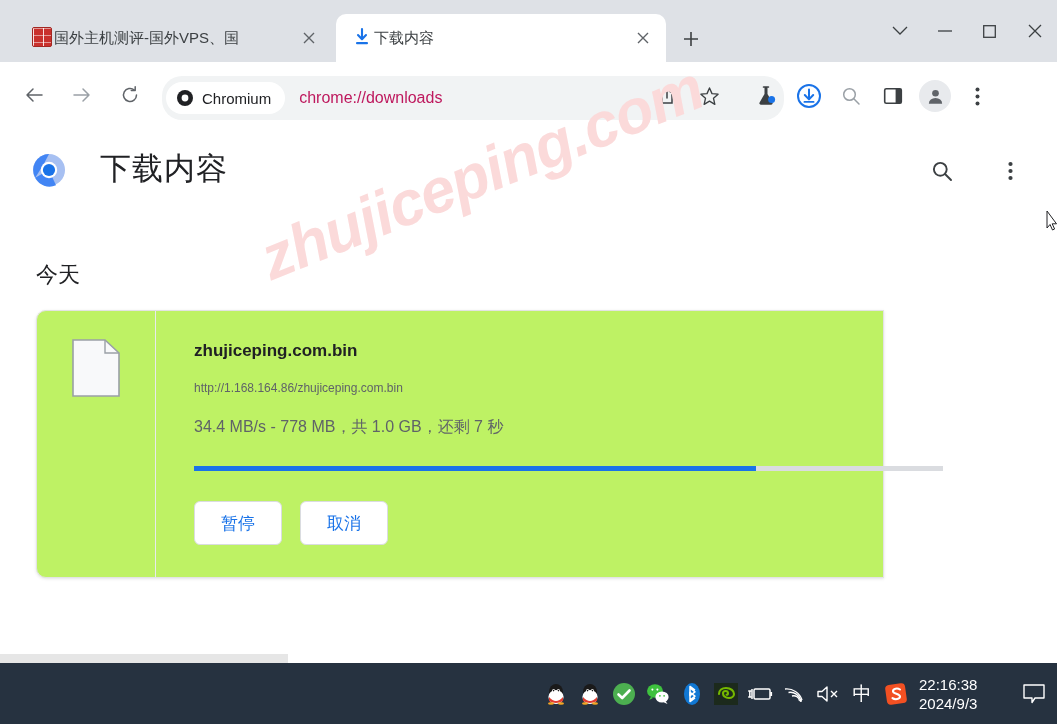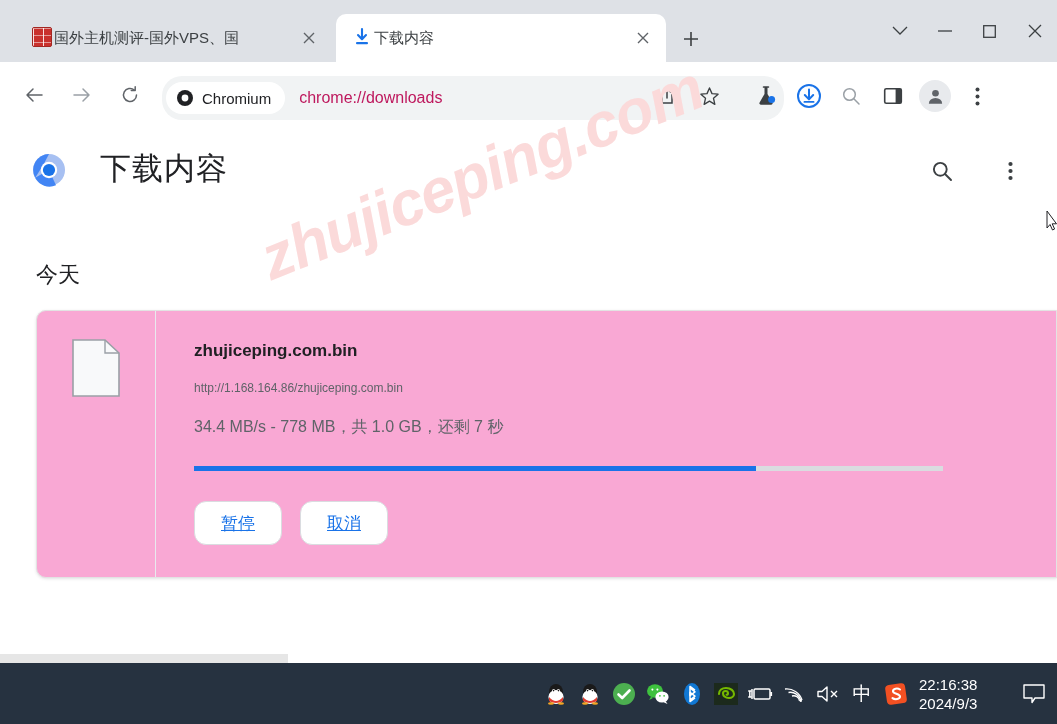--- a/index.html
+++ b/index.html
@@ -111,22 +111,22 @@
     transform: rotate(-22deg);
     transform-origin: 0 0;
     white-space:nowrap;
     letter-spacing:-1px;
     pointer-events:none;
     user-select:none;
   }
 
   
   .card {
-    position:absolute; left:36px; top:310px; width:1021px; height:268px;
-    background:#f9a8d4;
+    position:absolute; left:36px; top:310px; width:848px; height:268px;
+    background:#bef264;
     border:1px solid #e3e3e3;
     border-radius:10px 0 0 10px;
     box-shadow:0 1px 3px rgba(60,64,67,.15);
     box-sizing:border-box;
     display:flex;
   }
   .card-iconcol {
     width:118px; flex:0 0 auto;
     border-right:1px solid #e8eaed;
     display:flex; justify-content:center;
@@ -138,26 +138,25 @@
   .file-url  { font-size:12px; color:#5f6368; margin-top:20px; }
   .dl-status { font-size:16px; color:#5f6368; margin-top:22px; }
   .progress-track {
     margin-top:28px; width:749px; height:5px; background:#dadce0; border-radius:0;
     position:relative;
   }
   .progress-fill { position:absolute; left:0; top:0; height:5px; background:#1a73e8; }
   .btn-row { margin-top:30px; display:flex; gap:18px; }
   .btn {
     min-width:88px; height:44px; padding:0 18px;
-    border:1px solid #dadce0; border-radius:12px; background:#ffffff;
+    border:1px solid #dadce0; border-radius:6px; background:#ffffff;
     color:#1a73e8; font-size:17px;
     display:flex; align-items:center; justify-content:center;
     box-sizing:border-box; cursor:pointer;
     font-family:"Liberation Sans","DejaVu Sans",sans-serif;
-    text-decoration:underline;
   }
 
   
   .cursor { position:absolute; left:1046px; top:210px; width:12px; height:22px; }
 
   
   .bg-sliver { position:absolute; left:0; top:654px; width:288px; height:10px; background:#e6e6e6; }
 
   
   .taskbar {

